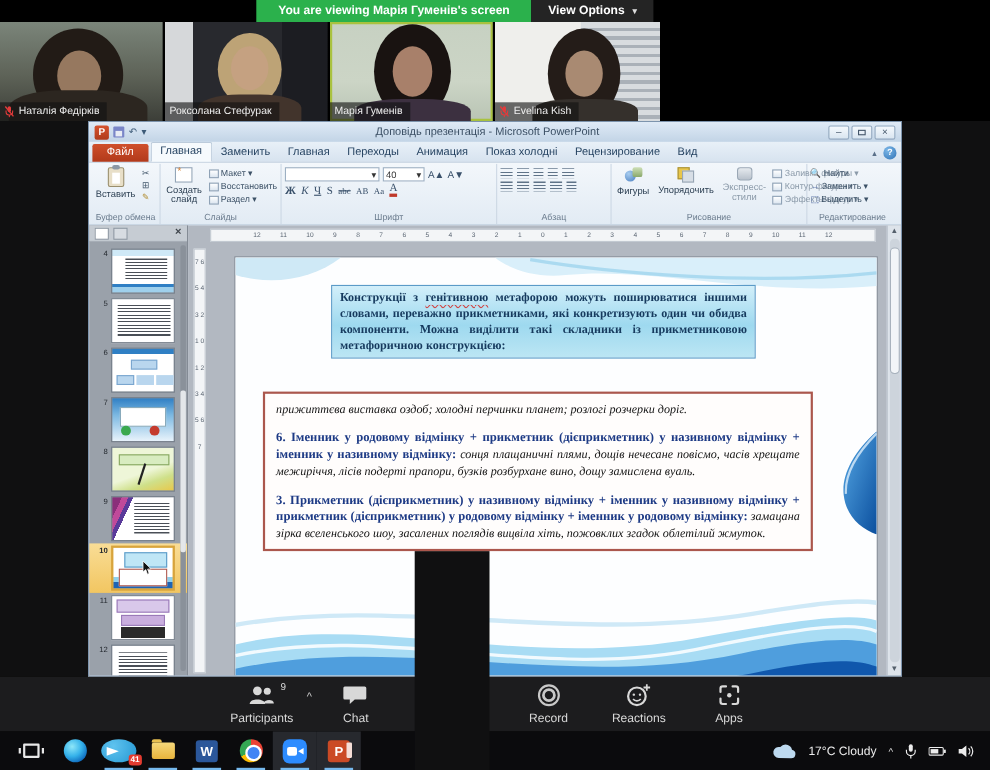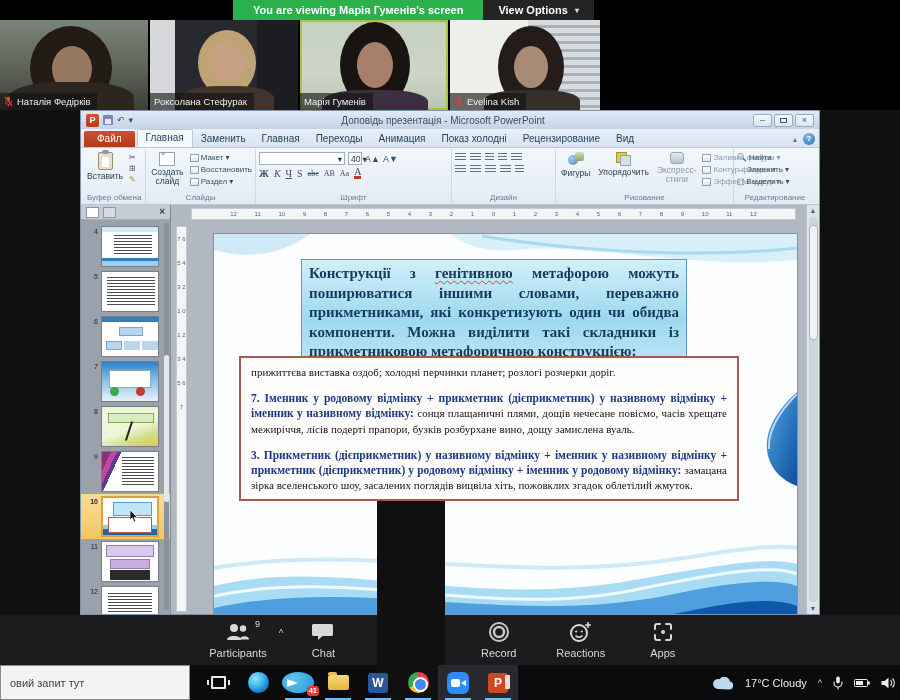--- a/index.html
+++ b/index.html
@@ -184,29 +184,29 @@
   .vscroll .track{flex:1;width:9px;background:#cdd4dc;border-radius:4px;margin:1px 0;position:relative}
   .vscroll .sthumb{position:absolute;left:0;right:0;top:2%;height:30%;background:#f2f5f8;border:1px solid #a8b2bd;border-radius:4px}
 
   .top-waves,.bottom-waves,.fold{position:absolute;pointer-events:none}
   .top-waves{left:0;top:0}
   .fold{right:0;top:158px}
   .bottom-waves{left:0;top:300px}
 
   .intro{position:absolute;left:87px;top:25px;width:386px;padding:4px 7px;
       background:linear-gradient(180deg,#d2effa,#9ed9ef 55%,#bce6f4);border:1px solid #5b9bc8;
-      font-family:"Liberation Serif",serif;font-size:15px;font-weight:600;color:#163a5e;
+      font-family:"Liberation Serif",serif;font-size:11px;font-weight:600;color:#163a5e;
       text-align:justify;line-height:1.3;z-index:2}
   .sp-underline{text-decoration:underline wavy #cf4545 1px;text-underline-offset:2px}
   .mainbox{position:absolute;left:25px;top:122px;width:500px;padding:7px 10px 4px;
       background:#fffdfc;border:2px solid #ab574d;font-family:"Liberation Serif",serif;
       text-align:justify;line-height:1.32;z-index:2}
   .item{margin-bottom:11px;font-size:11.5px}
   .item .h{font-weight:bold;color:#1d3a85}
-  .item .ex{color:#141414;font-size:11px}
+  .item .ex{font-style:italic;color:#141414;font-size:11px}
   .item.block .h{display:block}
 
   
   .ztb{height:50px;background:#1c1c1e;display:flex;align-items:center;justify-content:center;gap:26px}
   .zitem{display:flex;flex-direction:column;align-items:center;gap:4px;color:#d8d8d8;font-size:11px;min-width:56px}
   .zitem .ic{height:22px;display:flex;align-items:center;justify-content:center;position:relative}
   .pcount{position:absolute;right:-9px;top:-2px;font-size:9px;color:#d8d8d8}
   .zchev{color:#cfcfcf;font-size:10px;margin:0 -14px 14px;align-self:center}
   .share-ic{width:22px;height:22px;background:#35c24d;border-radius:5px;color:#fff;font-size:13px;
       display:flex;align-items:center;justify-content:center;font-weight:bold}
@@ -238,21 +238,21 @@
       background:conic-gradient(#ea4335 0 120deg,#fbbc05 120deg 240deg,#34a853 240deg 360deg);position:relative}
   .chrome-ic::after{content:"";position:absolute;left:5px;top:5px;width:11px;height:11px;border-radius:50%;
       background:#4285f4;border:2px solid #fff}
   .zoom-ic{width:22px;height:22px;background:#2d8cff;border-radius:6px;position:relative}
   .zoom-ic::before{content:"";position:absolute;left:4px;top:7px;width:9px;height:8px;background:#fff;border-radius:2px}
   .zoom-ic::after{content:"";position:absolute;right:3px;top:8px;width:0;height:0;
       border-right:5px solid #fff;border-top:3px solid transparent;border-bottom:3px solid transparent}
   .pp-ic{width:20px;height:20px;background:#cb4a25;border-radius:3px;color:#fff;font-size:12px;
       font-weight:bold;text-align:center;line-height:20px;position:relative}
   .pp-ic::after{content:"";position:absolute;right:-2px;top:2px;width:5px;height:14px;background:#f5ded7;border-radius:1px}
-  .tray{margin-left:auto;display:flex;align-items:center;gap:11px;padding-right:4px;color:#ececec;font-size:11px}
+  .tray{margin-left:auto;display:flex;align-items:center;gap:11px;padding-right:14px;color:#ececec;font-size:11px}
   .weather{white-space:nowrap}
   .tray .chev{font-size:9px;color:#dcdcdc}
 </style>
 </head>
 <body>
 
 <div class="banner-row">
   <div class="banner">
     <span>You are viewing Марія Гуменів's screen</span>
   </div>
@@ -380,21 +380,21 @@
       <div class="glabel">Слайды</div>
     </div>
 
     <div class="group" style="width:196px">
       <div class="gbody">
         <div class="fontrows">
           <div class="frow">
             <span class="fbox" style="width:86px">
                   <span style="margin-left:auto">▾</span>
                 </span>
-            <span class="fbox" style="width:14px">
+            <span class="fbox" style="width:38px">
                   <span>40</span>
                   <span style="margin-left:auto">▾</span>
                 </span>
             <span class="sizeglyph">А▲</span>
             <span class="sizeglyph">А▼</span>
           </div>
           <div class="frow fletters">
             <span class="b">Ж</span>
             <span class="i">К</span>
             <span class="u">Ч</span>
@@ -421,21 +421,21 @@
           </div>
           <div class="icrow">
             <span class="lines-ic"></span>
             <span class="lines-ic"></span>
             <span class="lines-ic"></span>
             <span class="lines-ic"></span>
             <span class="lines-ic short"></span>
           </div>
         </div>
       </div>
-      <div class="glabel">Дизайн</div>
+      <div class="glabel">Абзац</div>
     </div>
 
     <div class="group" style="width:178px">
       <div class="gbody">
         <div class="bigbtn">
           <span class="shape-ic"></span>
           <span>Фигуры</span>
         </div>
         <div class="bigbtn">
           <span class="arrange-ic"></span>
@@ -566,21 +566,21 @@
 
             <div class="intro">
               <span>Конструкції з </span><span class="sp-underline">генітивною</span><span> метафорою можуть поширюватися іншими словами, переважно прикметниками, які конкретизують один чи обидва компоненти. Можна виділити такі складники із прикметниковою метафоричною конструкцією:</span>
             </div>
 
             <div class="mainbox">
               <div class="item block">
                 <span class="ex">прижиттєва виставка оздоб; холодні перчинки планет; розлогі розчерки доріг.</span>
               </div>
               <div class="item">
-                <span class="h">7. Іменник у родовому відмінку + прикметник (дієприкметник) у називному відмінку + іменник у називному відмінку: </span>
+                <span class="h">6. Іменник у родовому відмінку + прикметник (дієприкметник) у називному відмінку + іменник у називному відмінку: </span>
                 <span class="ex">сонця плащаничні плями,  дощів нечесане повісмо, часів хрещате межиріччя, лісів подерті прапори,  бузків розбурхане вино,  дощу замислена вуаль.</span>
               </div>
               <div class="item" style="margin-bottom:2px">
                 <span class="h">3. Прикметник (дієприкметник) у називному відмінку + іменник у називному відмінку + прикметник (дієприкметник) у родовому відмінку + іменник у родовому відмінку: </span>
                 <span class="ex">замацана зірка вселенського шоу, засалених поглядів вицвіла хіть, пожовклих згадок облетілий жмуток.</span>
               </div>
             </div>
 
           </div>
         </div>
@@ -653,23 +653,20 @@
       <svg width="22" height="22" viewBox="0 0 22 22">
           <path d="M3 8 V5 a2 2 0 0 1 2-2 h3 M14 3 h3 a2 2 0 0 1 2 2 v3 M19 14 v3 a2 2 0 0 1 -2 2 h-3 M8 19 H5 a2 2 0 0 1 -2-2 v-3" stroke="#d8d8d8" stroke-width="2" fill="none" stroke-linecap="round"></path>
           <circle cx="11" cy="11" r="2" fill="#d8d8d8"></circle>
         </svg>
     </span>
     <span>Apps</span>
   </div>
 </div>
 
 <div class="tb">
-  <div class="search">
-    <span>овий запит тут</span>
-  </div>
   <div class="tbicon" style="margin-left:8px">
     <span class="tv-ic"></span>
   </div>
   <div class="tbicon">
     <span class="edge-ic"></span>
   </div>
   <div class="tbicon open">
     <span class="tg-ic">
       <span class="tg-plane"></span>
       <span class="tg-badge">41</span>

